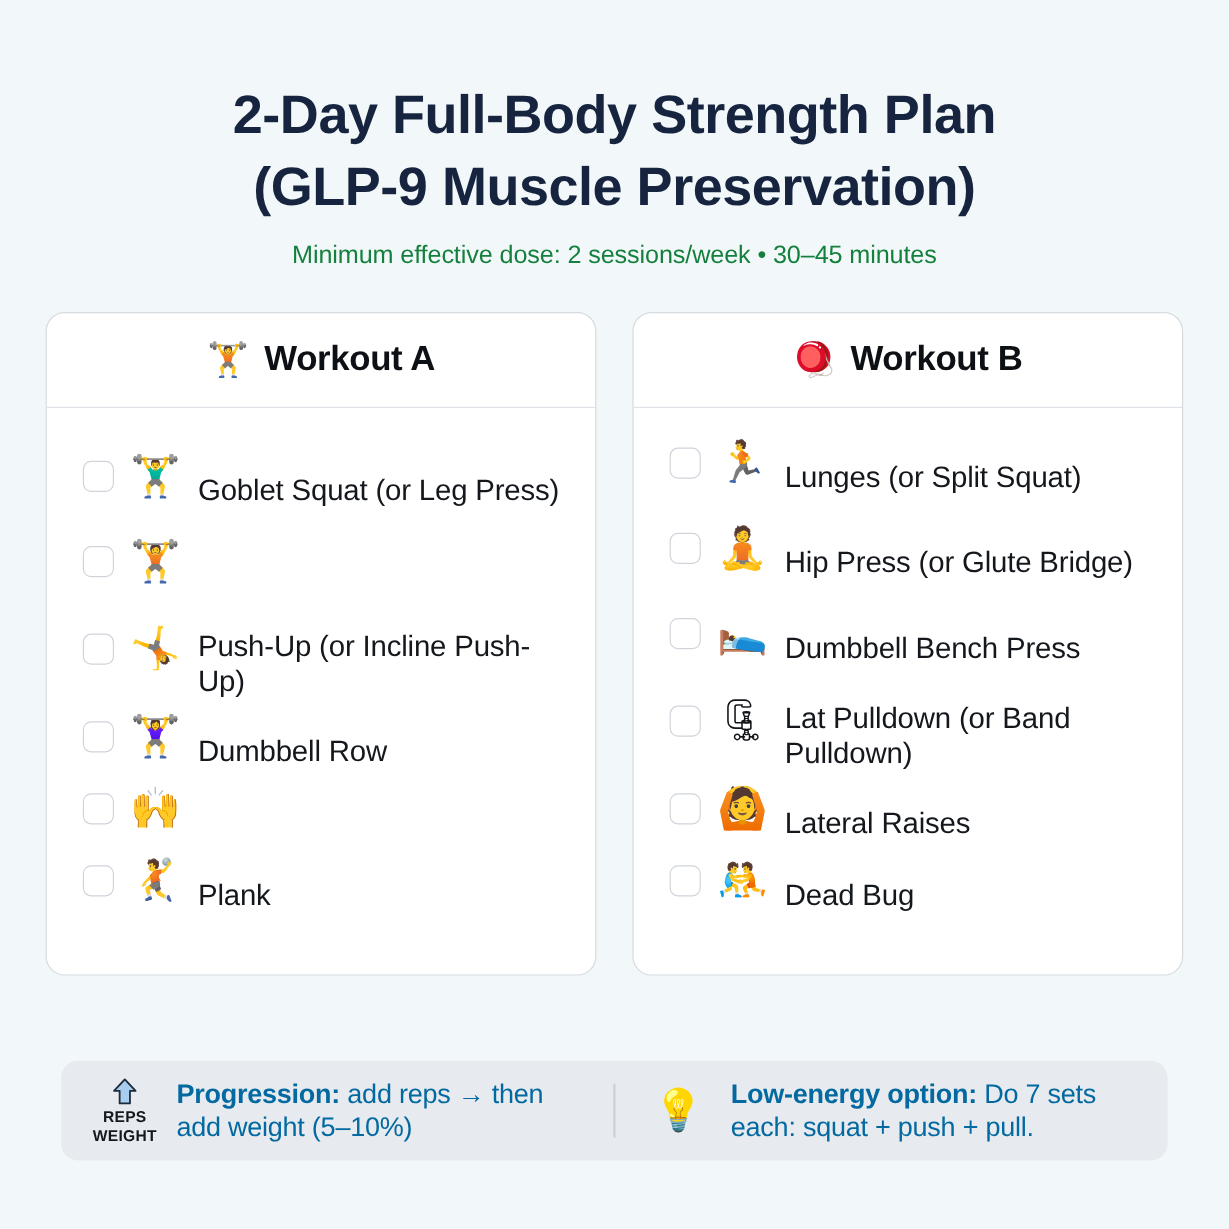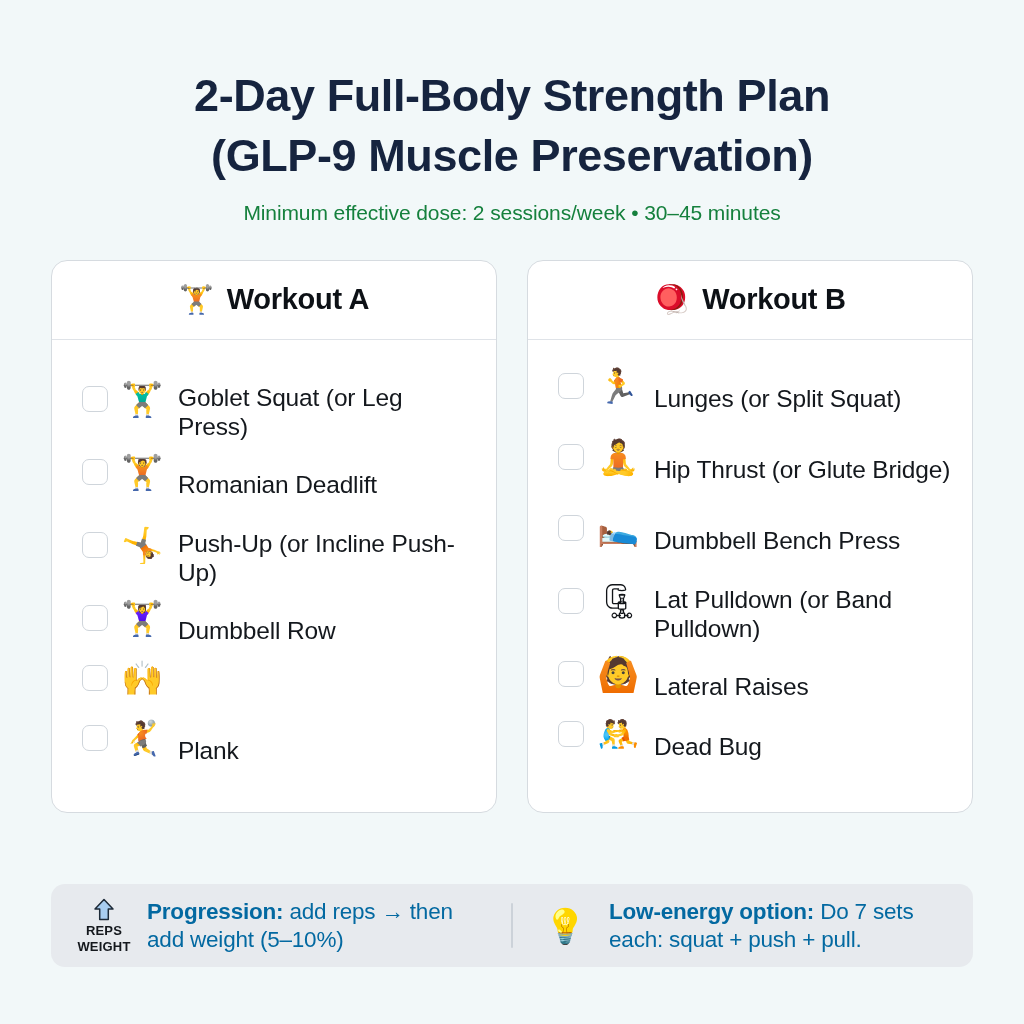--- a/index.html
+++ b/index.html
@@ -14,21 +14,21 @@
     background: #f2f8f9;
     font-family: "Liberation Sans", sans-serif;
     color: #111418;
     -webkit-font-smoothing: antialiased;
   }
 
   .page {
     width: 1024px;
     height: 967px;
     position: relative;
-    padding: 0 51px;
+    padding: 0 38px;
   }
 
   
   .header {
     padding-top: 66px;
     text-align: center;
   }
 
   .title {
     font-size: 45px;
@@ -224,21 +224,20 @@
 
         <div class="ex-row two-line">
           <span class="checkbox"></span>
           <span class="ex-emoji">🏋️‍♂️</span>
           <span class="ex-label">Goblet Squat (or Leg Press)</span>
         </div>
 
         <div class="ex-row">
           <span class="checkbox"></span>
           <span class="ex-emoji">🏋️</span>
-          <span class="ex-label">Romanian Deadlift</span>
         </div>
 
         <div class="ex-row two-line">
           <span class="checkbox"></span>
           <span class="ex-emoji">🤸</span>
           <span class="ex-label">Push-Up (or Incline Push-Up)</span>
         </div>
 
         <div class="ex-row">
           <span class="checkbox"></span>
@@ -269,21 +268,21 @@
 
         <div class="ex-row">
           <span class="checkbox"></span>
           <span class="ex-emoji">🏃</span>
           <span class="ex-label">Lunges (or Split Squat)</span>
         </div>
 
         <div class="ex-row two-line">
           <span class="checkbox"></span>
           <span class="ex-emoji">🧘</span>
-          <span class="ex-label">Hip Thrust (or Glute Bridge)</span>
+          <span class="ex-label">Hip Press (or Glute Bridge)</span>
         </div>
 
         <div class="ex-row">
           <span class="checkbox"></span>
           <span class="ex-emoji">🛌</span>
           <span class="ex-label">Dumbbell Bench Press</span>
         </div>
 
         <div class="ex-row two-line">
           <span class="checkbox"></span>

